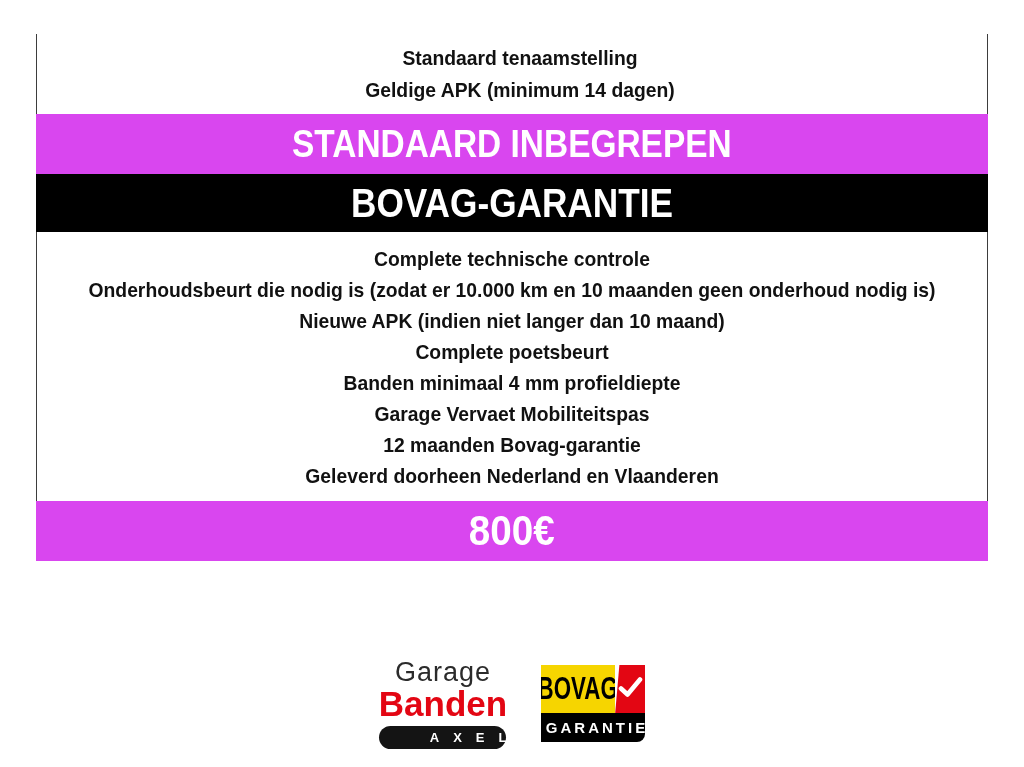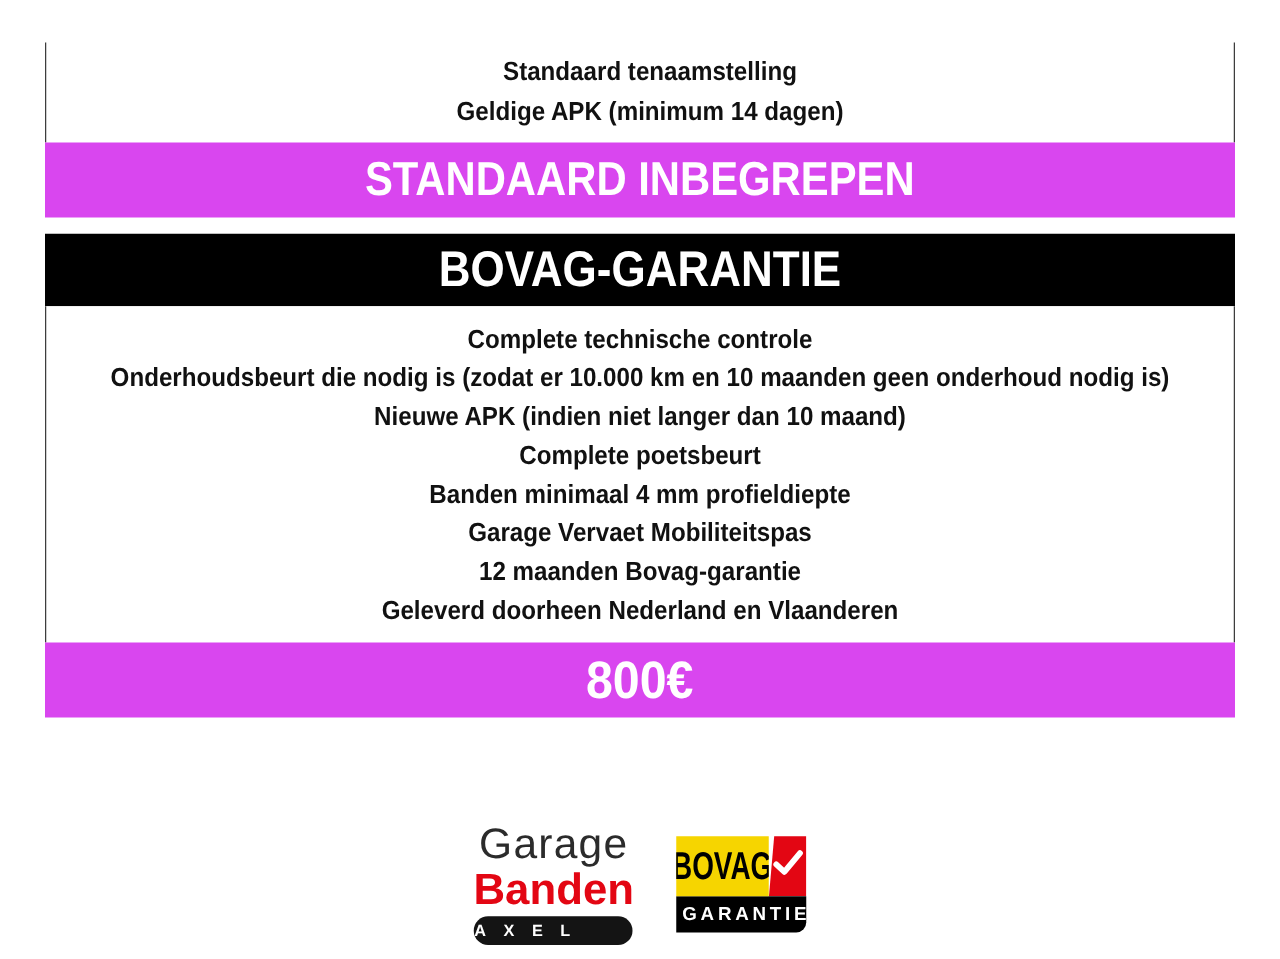--- a/index.html
+++ b/index.html
@@ -57,21 +57,21 @@
     background: #ffffff;
     border-left: 1px solid #3d3d3d;
     border-right: 1px solid #3d3d3d;
     box-sizing: border-box;
     display: flex;
     flex-direction: column;
     justify-content: center;
   }
   .body-1 { height: 80px; padding-left: 16px; }
   .body-2 { height: 269px; }
-  .panel-2 { margin-top: 13px; }
+  .panel-2 { }
   .line {
     text-align: center;
     font-size: 21px;
     font-weight: 700;
     color: #111111;
     line-height: 32px;
     white-space: nowrap;
     transform: scaleX(0.92);
   }
   .body-2 .line { line-height: 31px; }
@@ -86,41 +86,41 @@
     justify-content: center;
     align-items: center;
     gap: 34px;
   }
   .gv-logo {
     display: flex;
     flex-direction: column;
     align-items: center;
   }
   .gv-garage {
-    font-size: 34px;
+    font-size: 27px;
     color: #2b2b2b;
     letter-spacing: 1px;
     line-height: 1.05;
   }
   .gv-vervaet {
     font-size: 35px;
     font-weight: 700;
     color: #e30613;
     line-height: 1.05;
   }
   .gv-axel {
     margin-top: 3px;
     background: #141414;
     color: #ffffff;
     border-radius: 13px;
     height: 23px;
     width: 127px;
     display: flex;
     align-items: center;
-    justify-content: flex-start;
+    justify-content: flex-end;
     font-size: 13px;
     font-weight: 700;
   }
   .gv-axel span {
     letter-spacing: 14px;
     margin-right: -14px;
   }
   .bovag-logo { width: 104px; }
   .bovag-top {
     display: flex;

